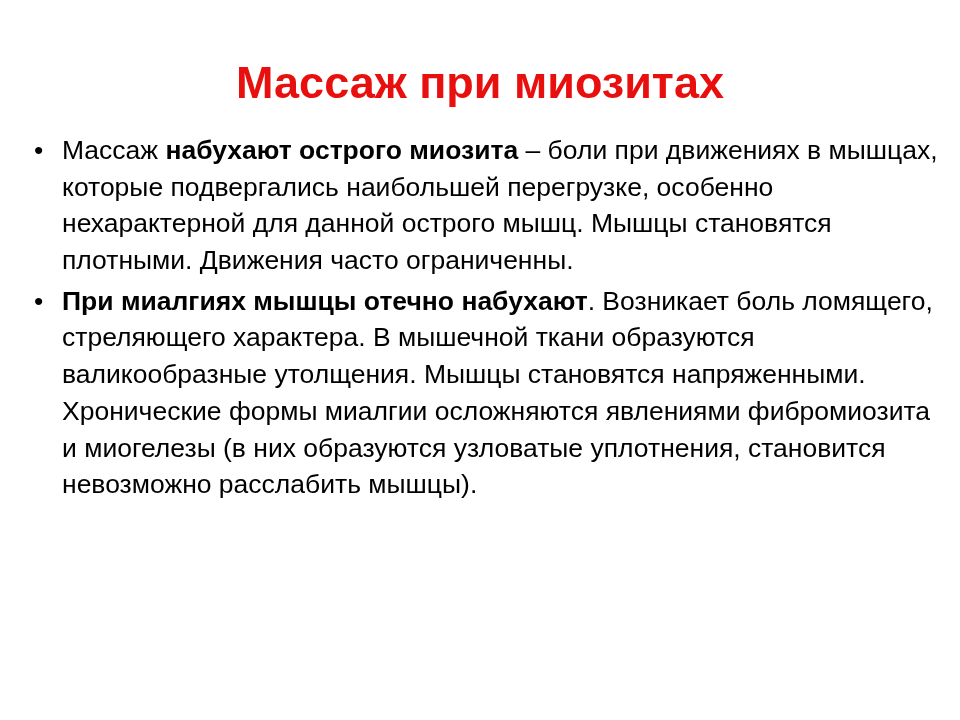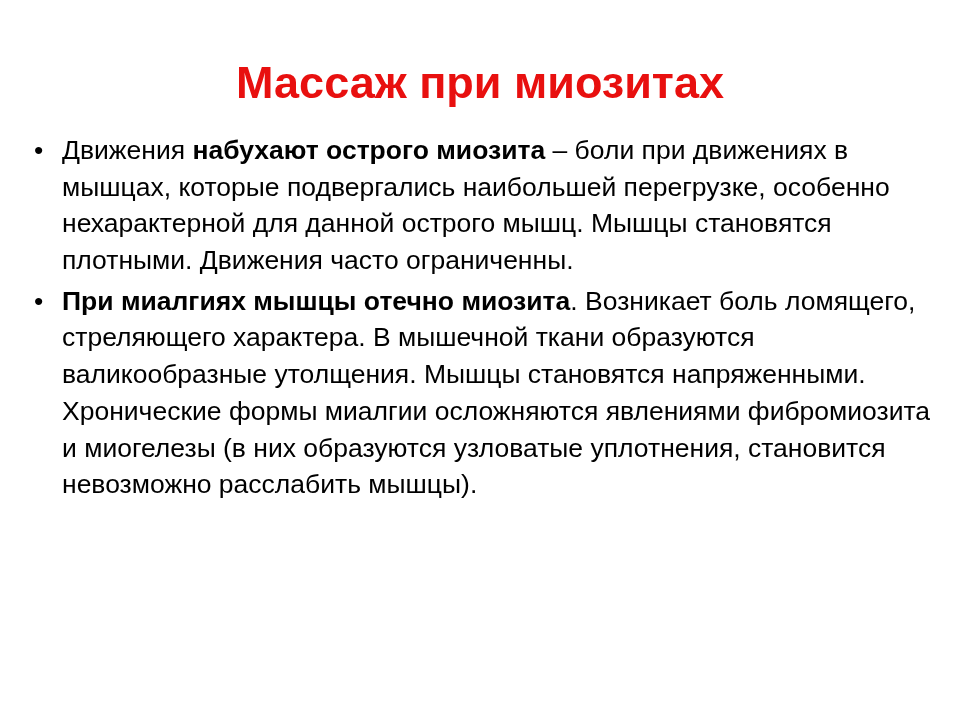--- a/index.html
+++ b/index.html
@@ -65,21 +65,21 @@
 </head>
 <body style="background: rgb(255, 255, 255);">
 
 <div class="slide">
 
   <div class="slide-title">Массаж при миозитах</div>
 
   <ul class="body-list">
     <li class="bullet-item">
       <span class="bullet-dot">•</span>
-      <span class="bullet-text"><span>Движения </span><b>набухают острого миозита</b><span> – боли при движениях в мышцах, которые подвергались наибольшей перегрузке, особенно нехарактерной для данной острого мышц. Мышцы становятся плотными. Движения часто ограниченны.</span></span>
+      <span class="bullet-text"><span>Массаж </span><b>набухают острого миозита</b><span> – боли при движениях в мышцах, которые подвергались наибольшей перегрузке, особенно нехарактерной для данной острого мышц. Мышцы становятся плотными. Движения часто ограниченны.</span></span>
     </li>
     <li class="bullet-item">
       <span class="bullet-dot">•</span>
-      <span class="bullet-text"><b>При миалгиях мышцы отечно миозита</b><span>. Возникает боль ломящего, стреляющего характера. В мышечной ткани образуются валикообразные утолщения. Мышцы становятся напряженными. Хронические формы миалгии осложняются явлениями фибромиозита и миогелезы (в них образуются узловатые уплотнения, становится невозможно расслабить мышцы).</span></span>
+      <span class="bullet-text"><b>При миалгиях мышцы отечно набухают</b><span>. Возникает боль ломящего, стреляющего характера. В мышечной ткани образуются валикообразные утолщения. Мышцы становятся напряженными. Хронические формы миалгии осложняются явлениями фибромиозита и миогелезы (в них образуются узловатые уплотнения, становится невозможно расслабить мышцы).</span></span>
     </li>
   </ul>
 
 </div>
 
 </body></html>

